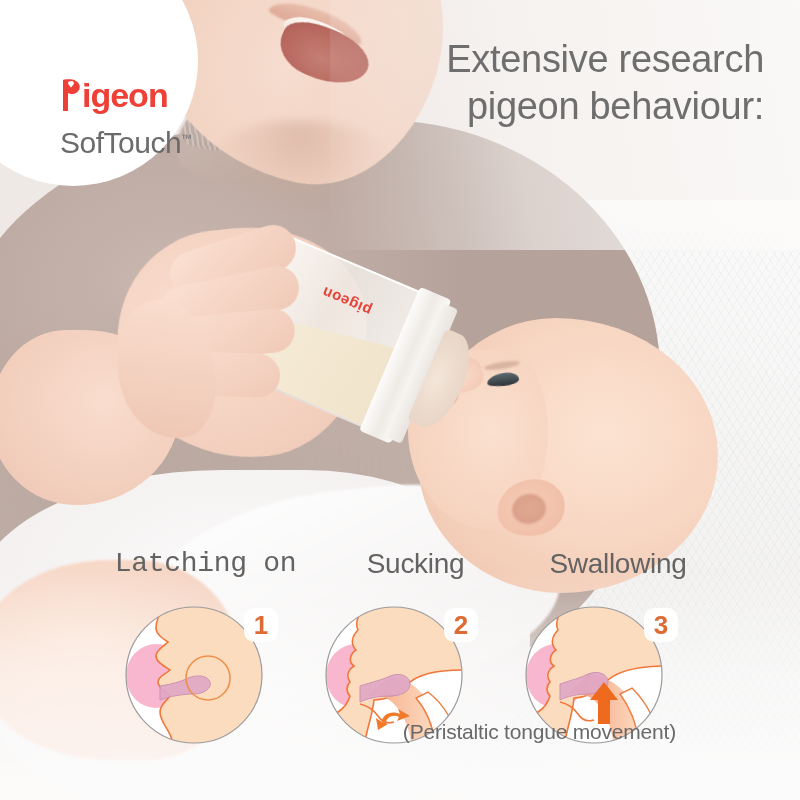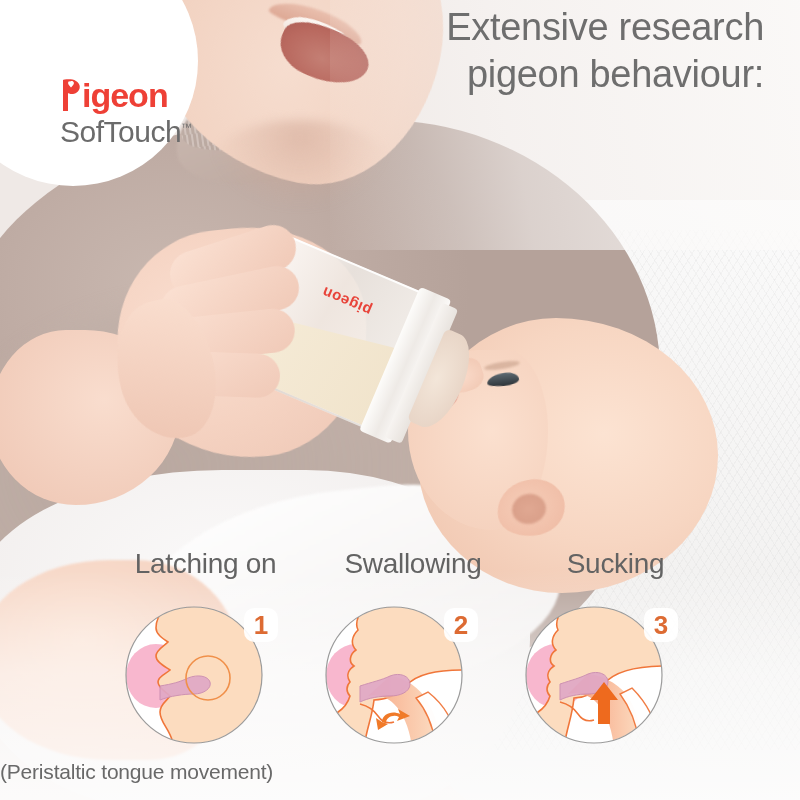--- a/index.html
+++ b/index.html
@@ -257,45 +257,45 @@
     width:160px; text-align:left; z-index:21;
   }
   .logo-pigeon {
     font-size:34px; font-weight:700; color:#ee4036;
     letter-spacing:-1px; line-height:1; display:flex; align-items:flex-end;
   }
   .heart-p { position:relative; width:22px; height:34px; margin-right:0px; display:inline-block; }
   .heart-p svg { position:absolute; left:0; top:0; }
   .logo-soft {
     font-size:30px; color:#6b6b6b; font-weight:400;
-    letter-spacing:-.5px; line-height:1.15; margin-top:3px; position:relative;
+    letter-spacing:-.5px; line-height:1.15; margin-top:14px; position:relative;
     display:inline-block;
   }
   .tm { font-size:11px; vertical-align:super; color:#6b6b6b; }
 
   
   .headline {
-    position:absolute; right:36px; top:4px;
+    position:absolute; right:36px; top:36px;
     width:420px; text-align:right;
     font-size:38px; line-height:1.23;
     color:#6e6e6e; font-weight:400; letter-spacing:-.3px;
     z-index:15;
   }
   .headline div { white-space:nowrap; }
 
   
   .steps-labels {
     position:absolute; left:98px; top:548px; width:620px;
     display:flex; z-index:15;
   }
   .step-label {
     font-size:28px; color:#636363; font-weight:400; letter-spacing:-.3px;
     text-align:center;
   }
-  .sl0 { width:215px; }
+  .sl0 { width:215px;font-family:Liberation Mono, monospace; }
   .sl1 { width:205px; }
   .sl2 { width:200px; }
 
   
   .diagrams {
     position:absolute; left:108px; top:600px; width:600px; height:150px;
     display:flex; z-index:15;
   }
   .diagram { position:relative; width:200px; height:150px; }
   .diagram svg { position:absolute; left:8px; top:0; }
@@ -303,22 +303,22 @@
     position:absolute; top:8px; right:30px;
     width:34px; height:34px; border-radius:10px;
     background:rgba(255,255,255,.92);
     color:#dd6b33; font-size:26px; font-weight:700;
     display:flex; align-items:center; justify-content:center;
     line-height:1;
   }
 
   
   .caption {
-    position:absolute; left:0; top:760px; width:676px;
-    text-align:left; font-size:21px; color:#696969;
+    position:absolute; left:0; top:720px; width:676px;
+    text-align:right; font-size:21px; color:#696969;
     letter-spacing:-.2px; z-index:15;
   }
 </style>
 </head>
 <body>
 
 <div class="stage">
 
   <div class="photo">
     <div class="bg-top"></div>
@@ -384,22 +384,22 @@
     <div class="logo-soft"><span>SofTouch</span><span class="tm">™</span></div>
   </div>
 
   <div class="headline">
     <div>Extensive research</div>
     <div>pigeon behaviour:</div>
   </div>
 
   <div class="steps-labels">
     <div class="step-label sl0">Latching on</div>
+    <div class="step-label sl1">Sucking</div>
     <div class="step-label sl2">Swallowing</div>
-    <div class="step-label sl1">Sucking</div>
   </div>
 
   <div class="diagrams">
 
     <div class="diagram">
       <svg width="160" height="150" viewBox="0 0 160 150">
         <defs>
           <clipPath id="c1">
               <circle cx="78" cy="75" r="68"></circle>
             </clipPath>

